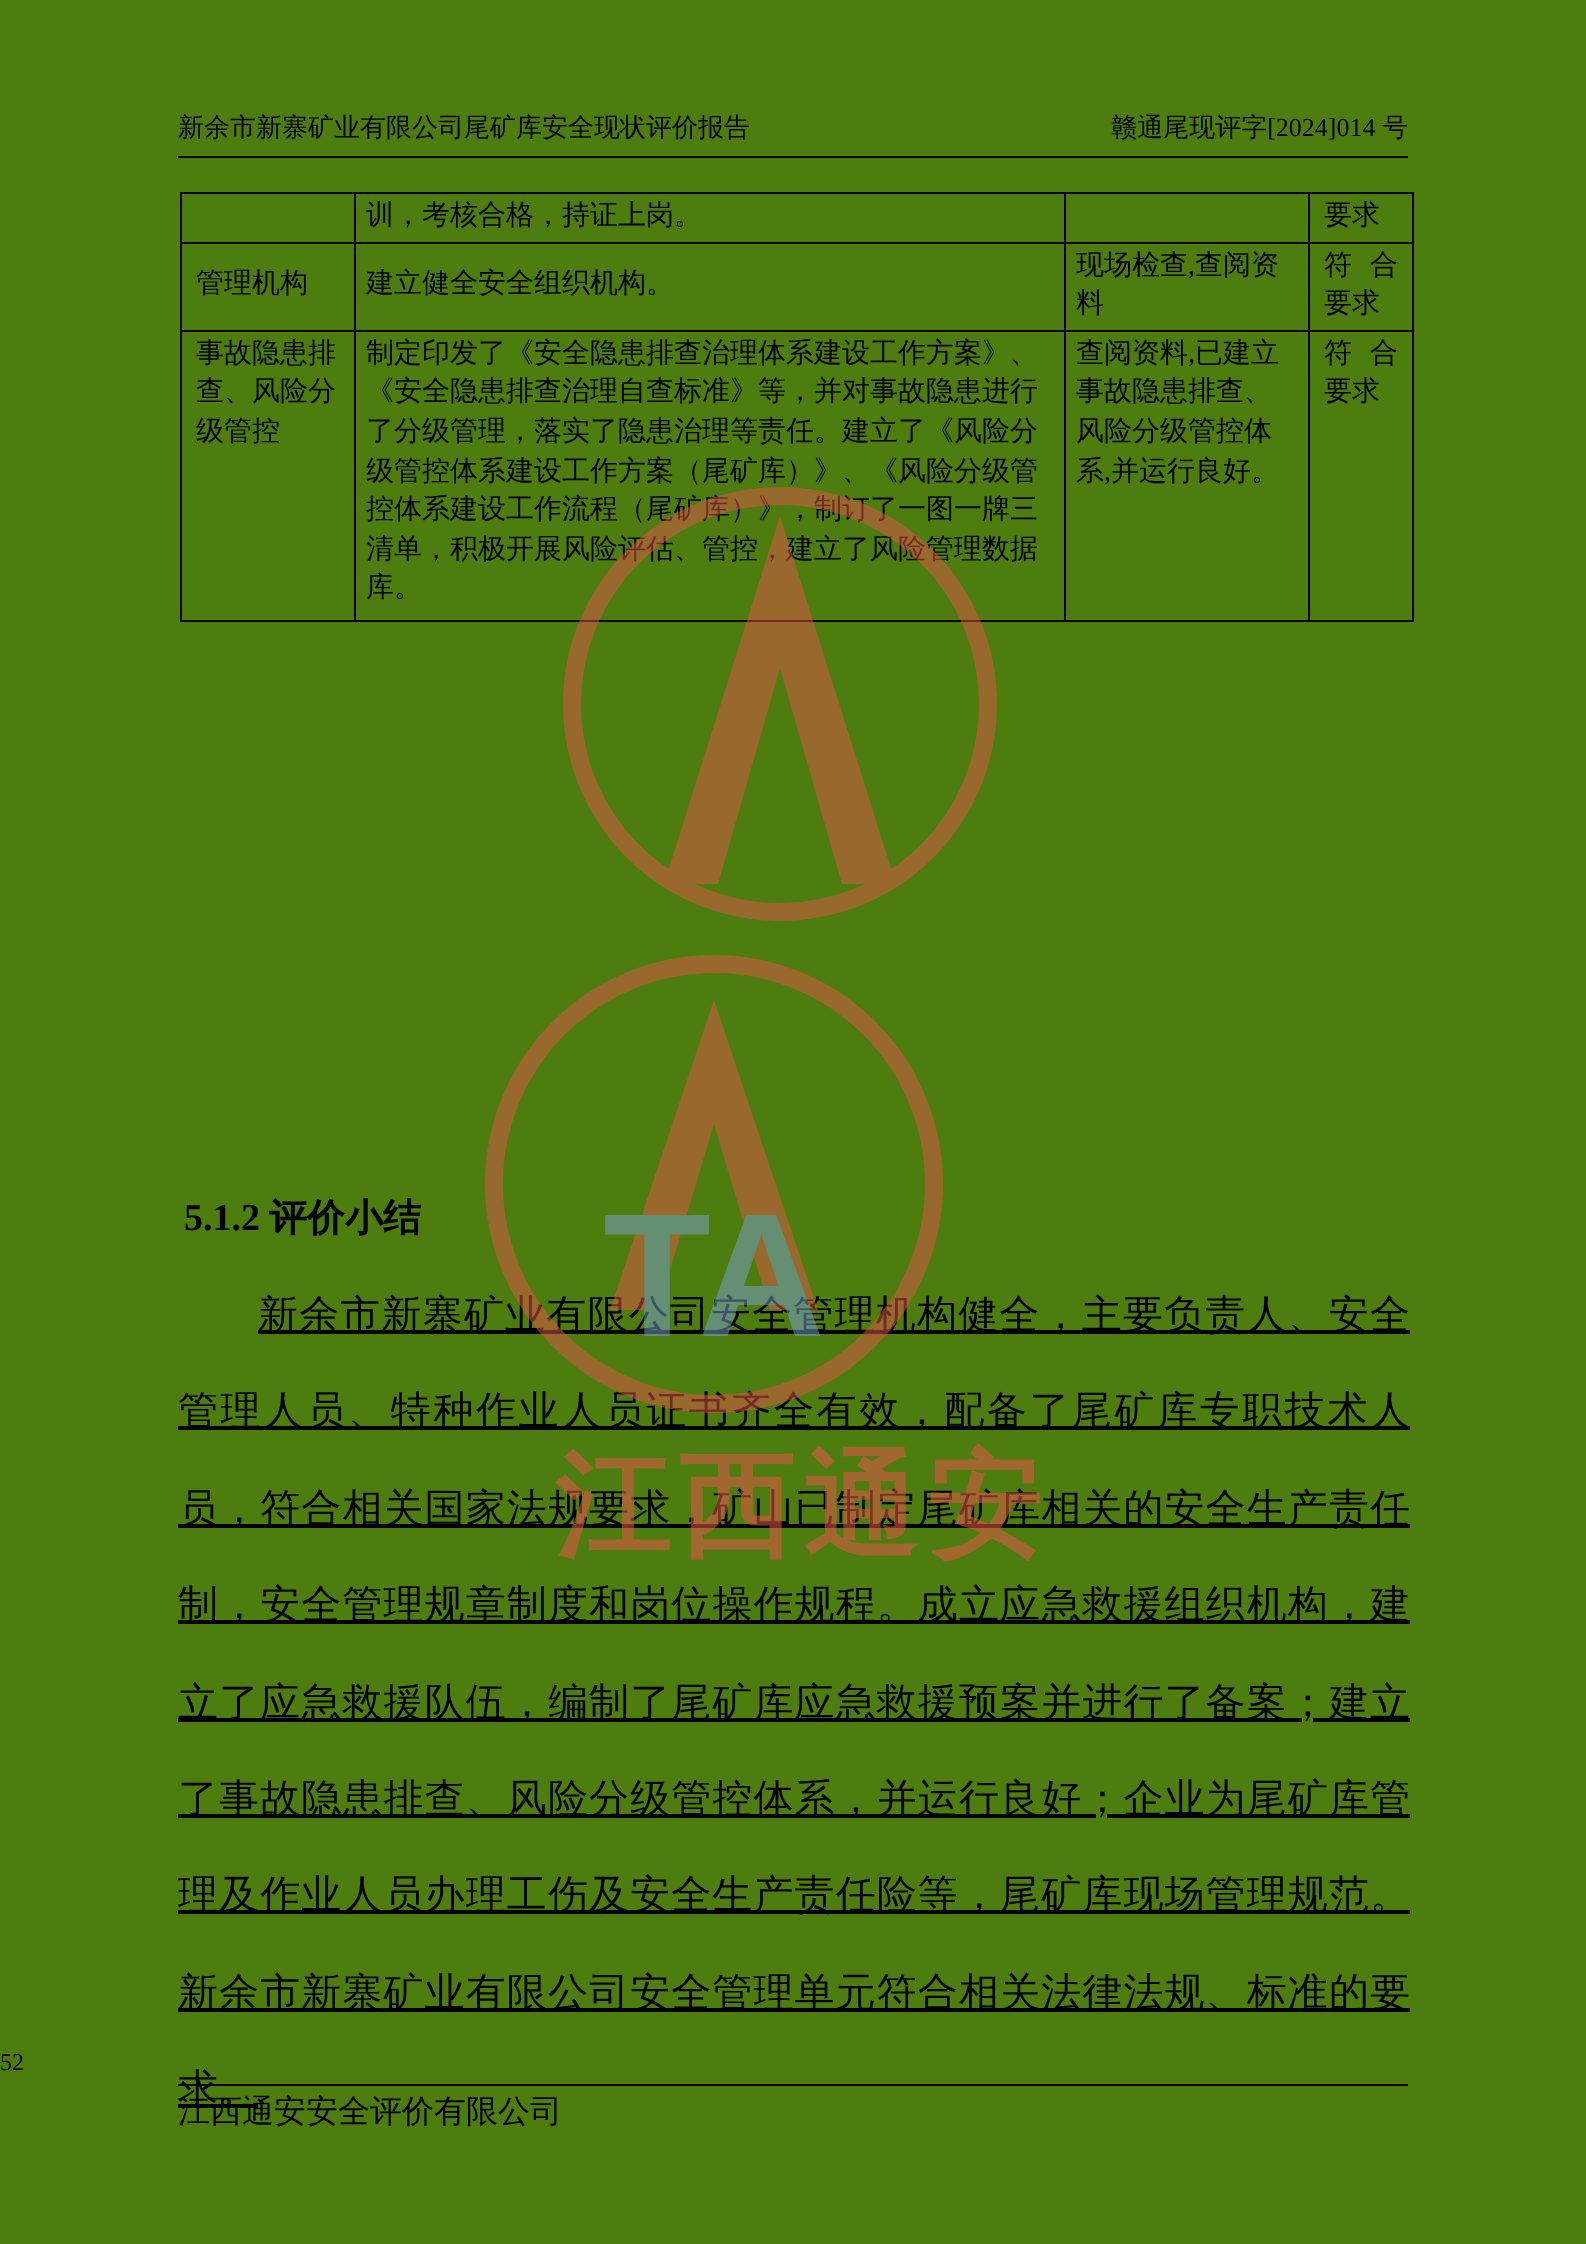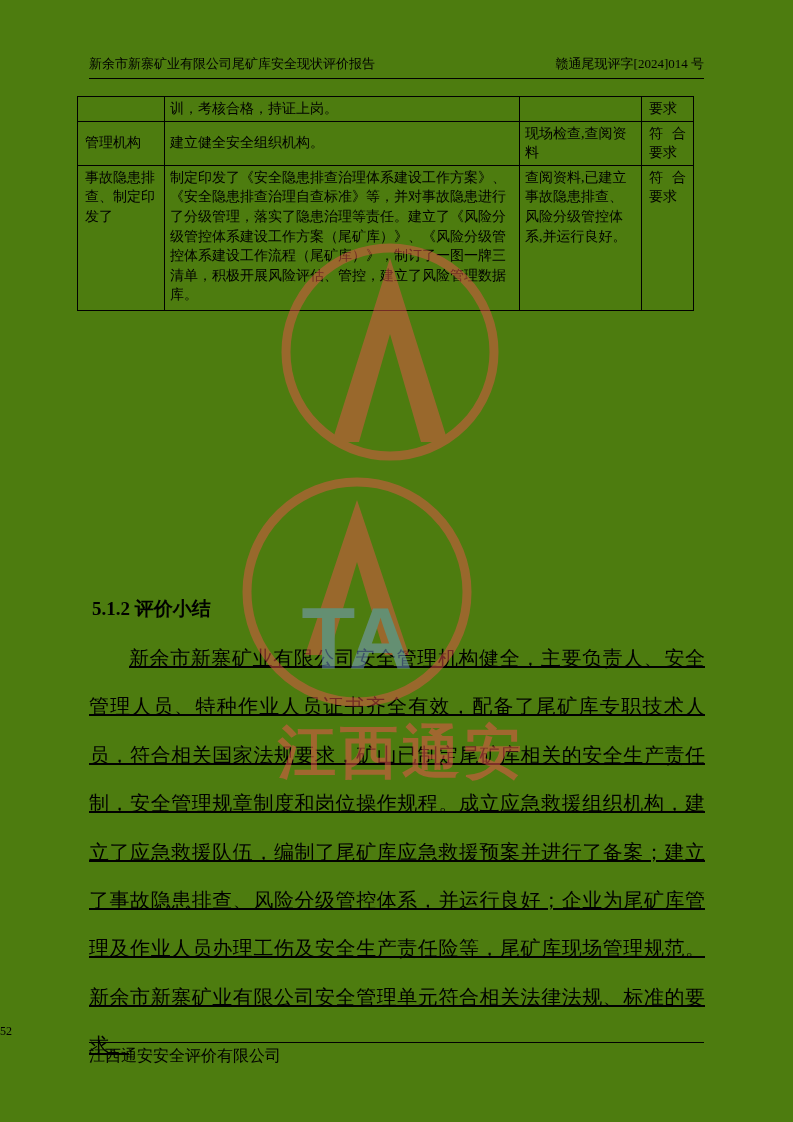--- a/index.html
+++ b/index.html
@@ -15,21 +15,21 @@
   
   .header {
     position: absolute; left: 89px; right: 89px; top: 55px;
     display: flex; justify-content: space-between; align-items: flex-end;
     font-size: 13px;
     border-bottom: 1px solid #000;
     padding-bottom: 5px;
   }
   
   .eval {
-    position: absolute; left: 77px; top: 96px;
+    position: absolute; left: 90px; top: 96px;
     border-collapse: collapse; table-layout: fixed;
     width: 616px;
     padding-left: 11px;
   }
   .eval td {
     border: 1px solid #000;
     font-size: 14px; line-height: 1.4;
     padding: 2px 5px;
     vertical-align: middle;
     overflow: hidden;
@@ -104,21 +104,21 @@
         <td class="c-method"></td>
         <td class="c-result">要求</td>
       </tr>
       <tr class="r2">
         <td class="c-item">管理机构</td>
         <td class="c-content">建立健全安全组织机构。</td>
         <td class="c-method">现场检查,查阅资料</td>
         <td class="c-result">符合要求</td>
       </tr>
       <tr class="r5 vtop">
-        <td class="c-item">事故隐患排查、制定印发了</td>
+        <td class="c-item">事故隐患排查、风险分级管控</td>
         <td class="c-content">制定印发了《安全隐患排查治理体系建设工作方案》、《安全隐患排查治理自查标准》等，并对事故隐患进行了分级管理，落实了隐患治理等责任。建立了《风险分级管控体系建设工作方案（尾矿库）》、《风险分级管控体系建设工作流程（尾矿库）》，制订了一图一牌三清单，积极开展风险评估、管控，建立了风险管理数据库。</td>
         <td class="c-method">查阅资料,已建立事故隐患排查、风险分级管控体系,并运行良好。</td>
         <td class="c-result">符合要求</td>
       </tr>
     </tbody>
   </table>
 
   <h3 class="section-heading">5.1.2 评价小结</h3>
   <p class="summary">新余市新寨矿业有限公司安全管理机构健全，主要负责人、安全管理人员、特种作业人员证书齐全有效，配备了尾矿库专职技术人员，符合相关国家法规要求，矿山已制定尾矿库相关的安全生产责任制，安全管理规章制度和岗位操作规程。成立应急救援组织机构，建立了应急救援队伍，编制了尾矿库应急救援预案并进行了备案；建立了事故隐患排查、风险分级管控体系，并运行良好；企业为尾矿库管理及作业人员办理工伤及安全生产责任险等，尾矿库现场管理规范。新余市新寨矿业有限公司安全管理单元符合相关法律法规、标准的要求。</p>
 

